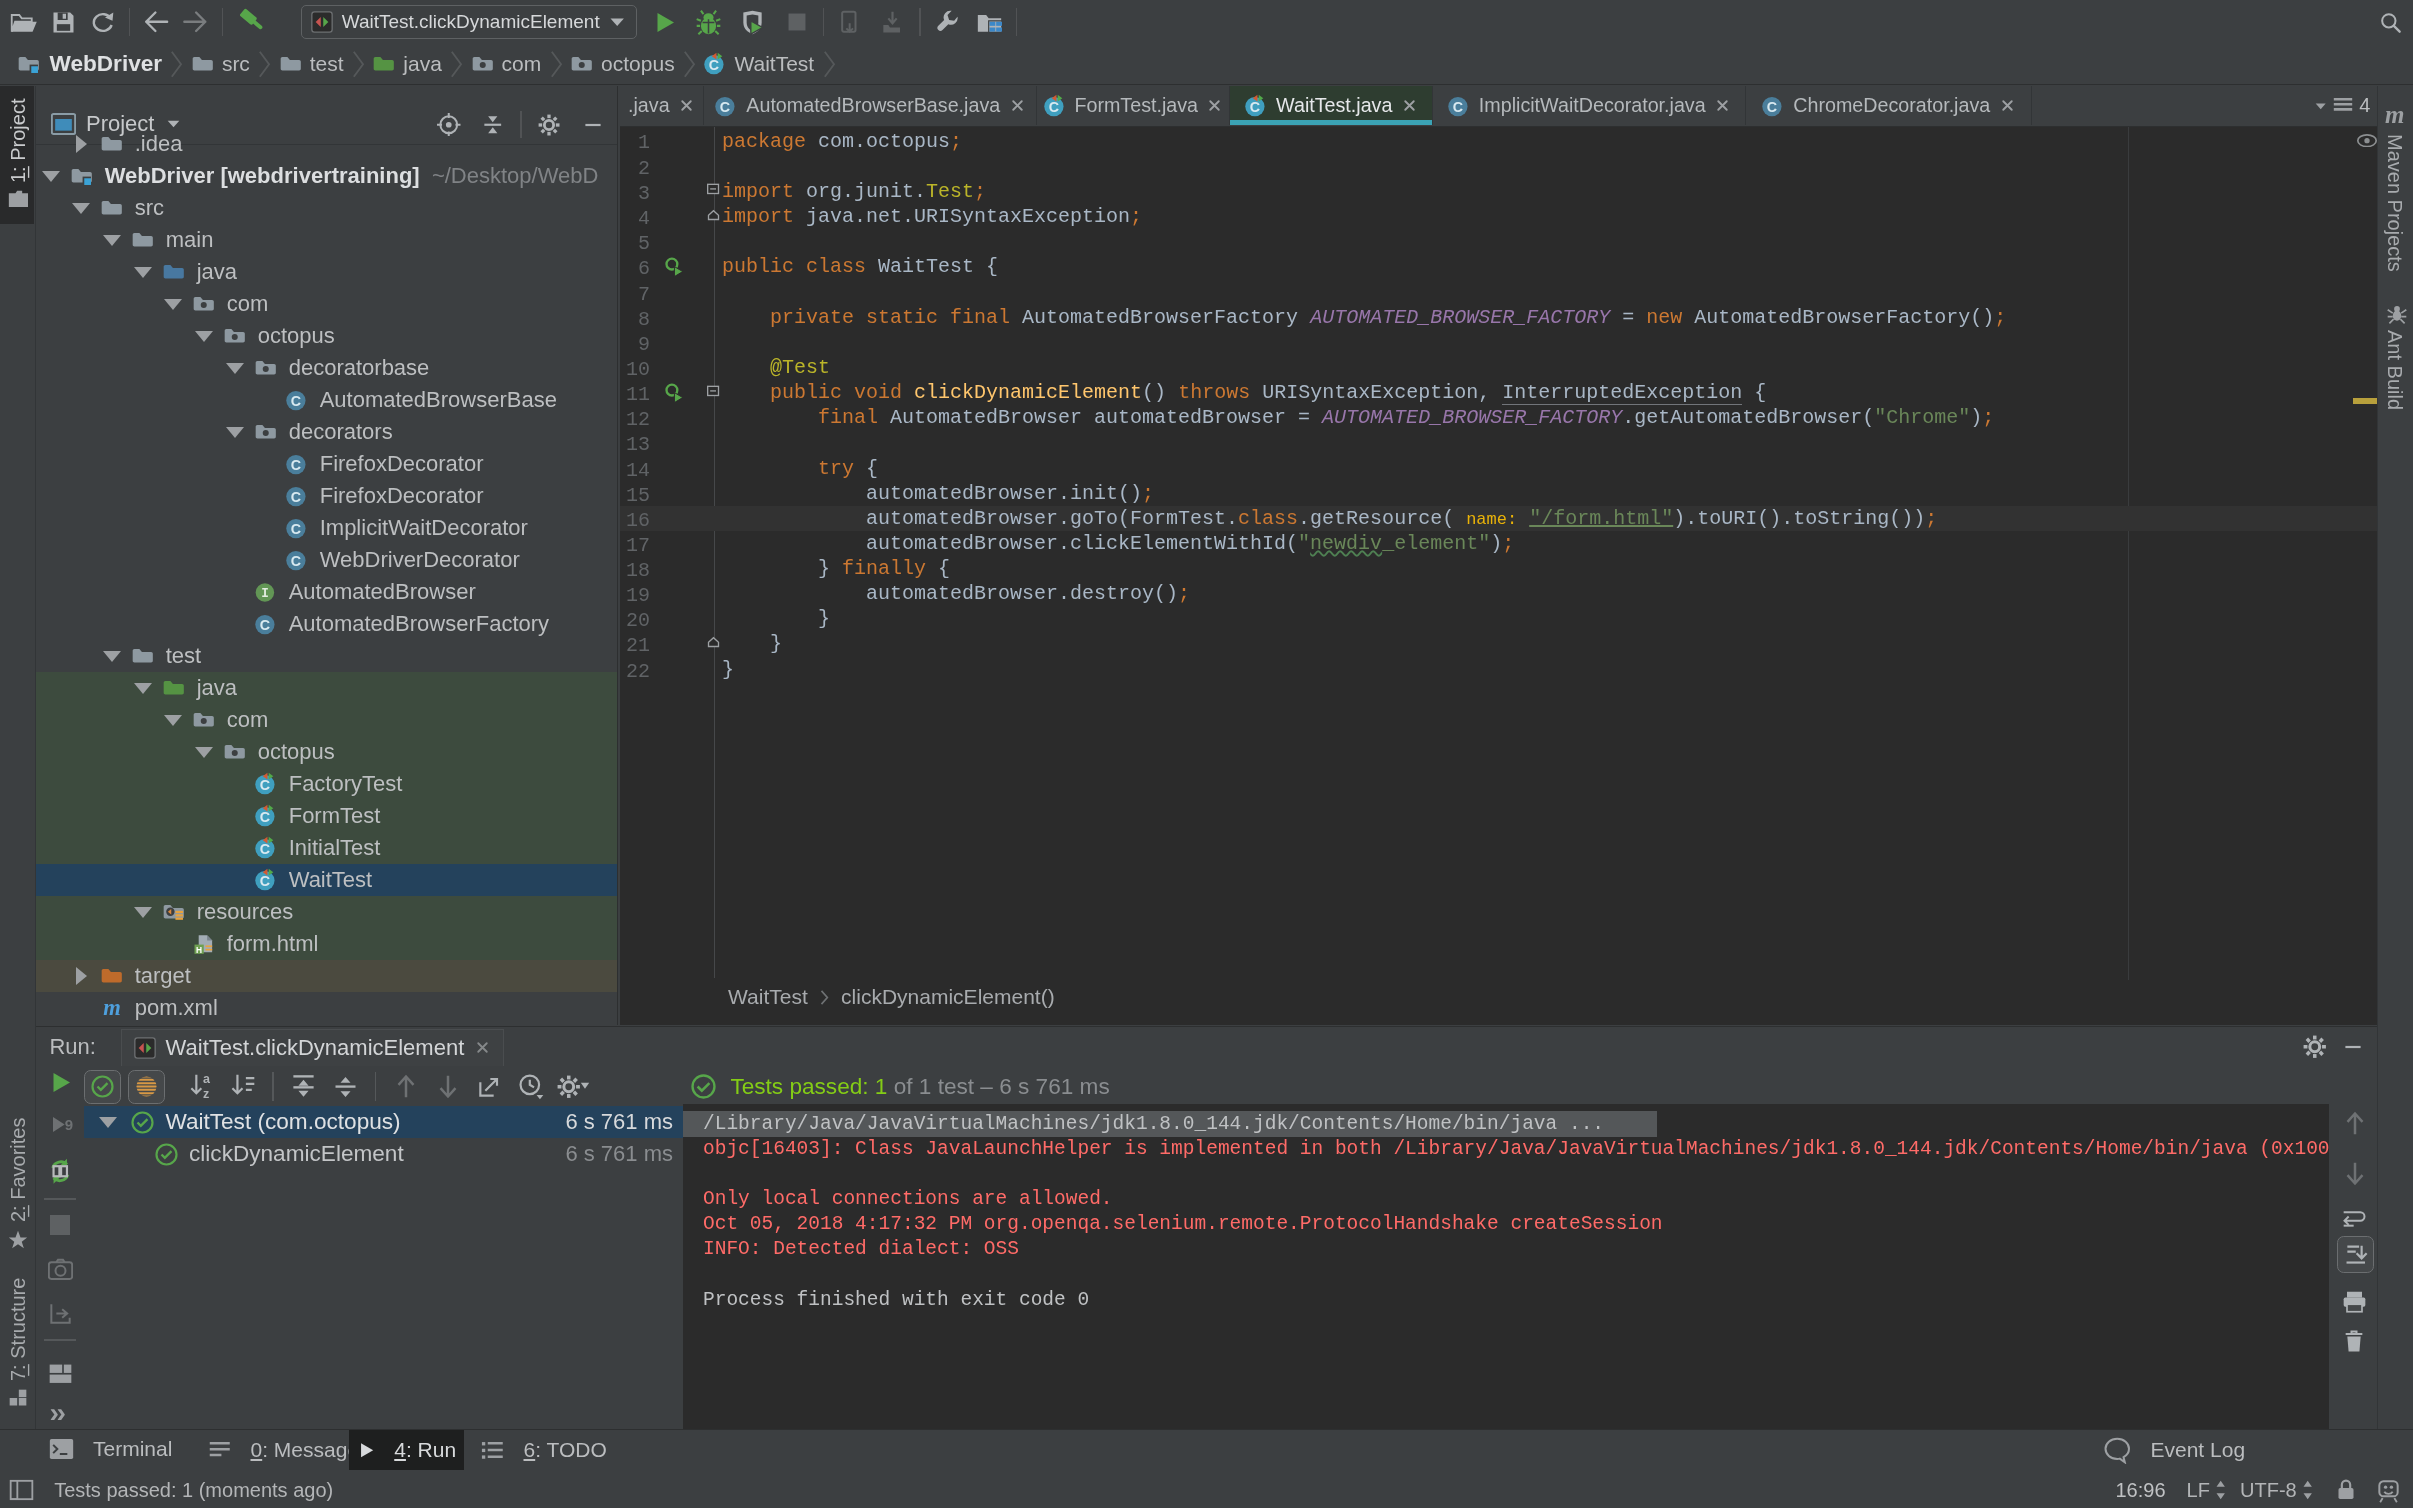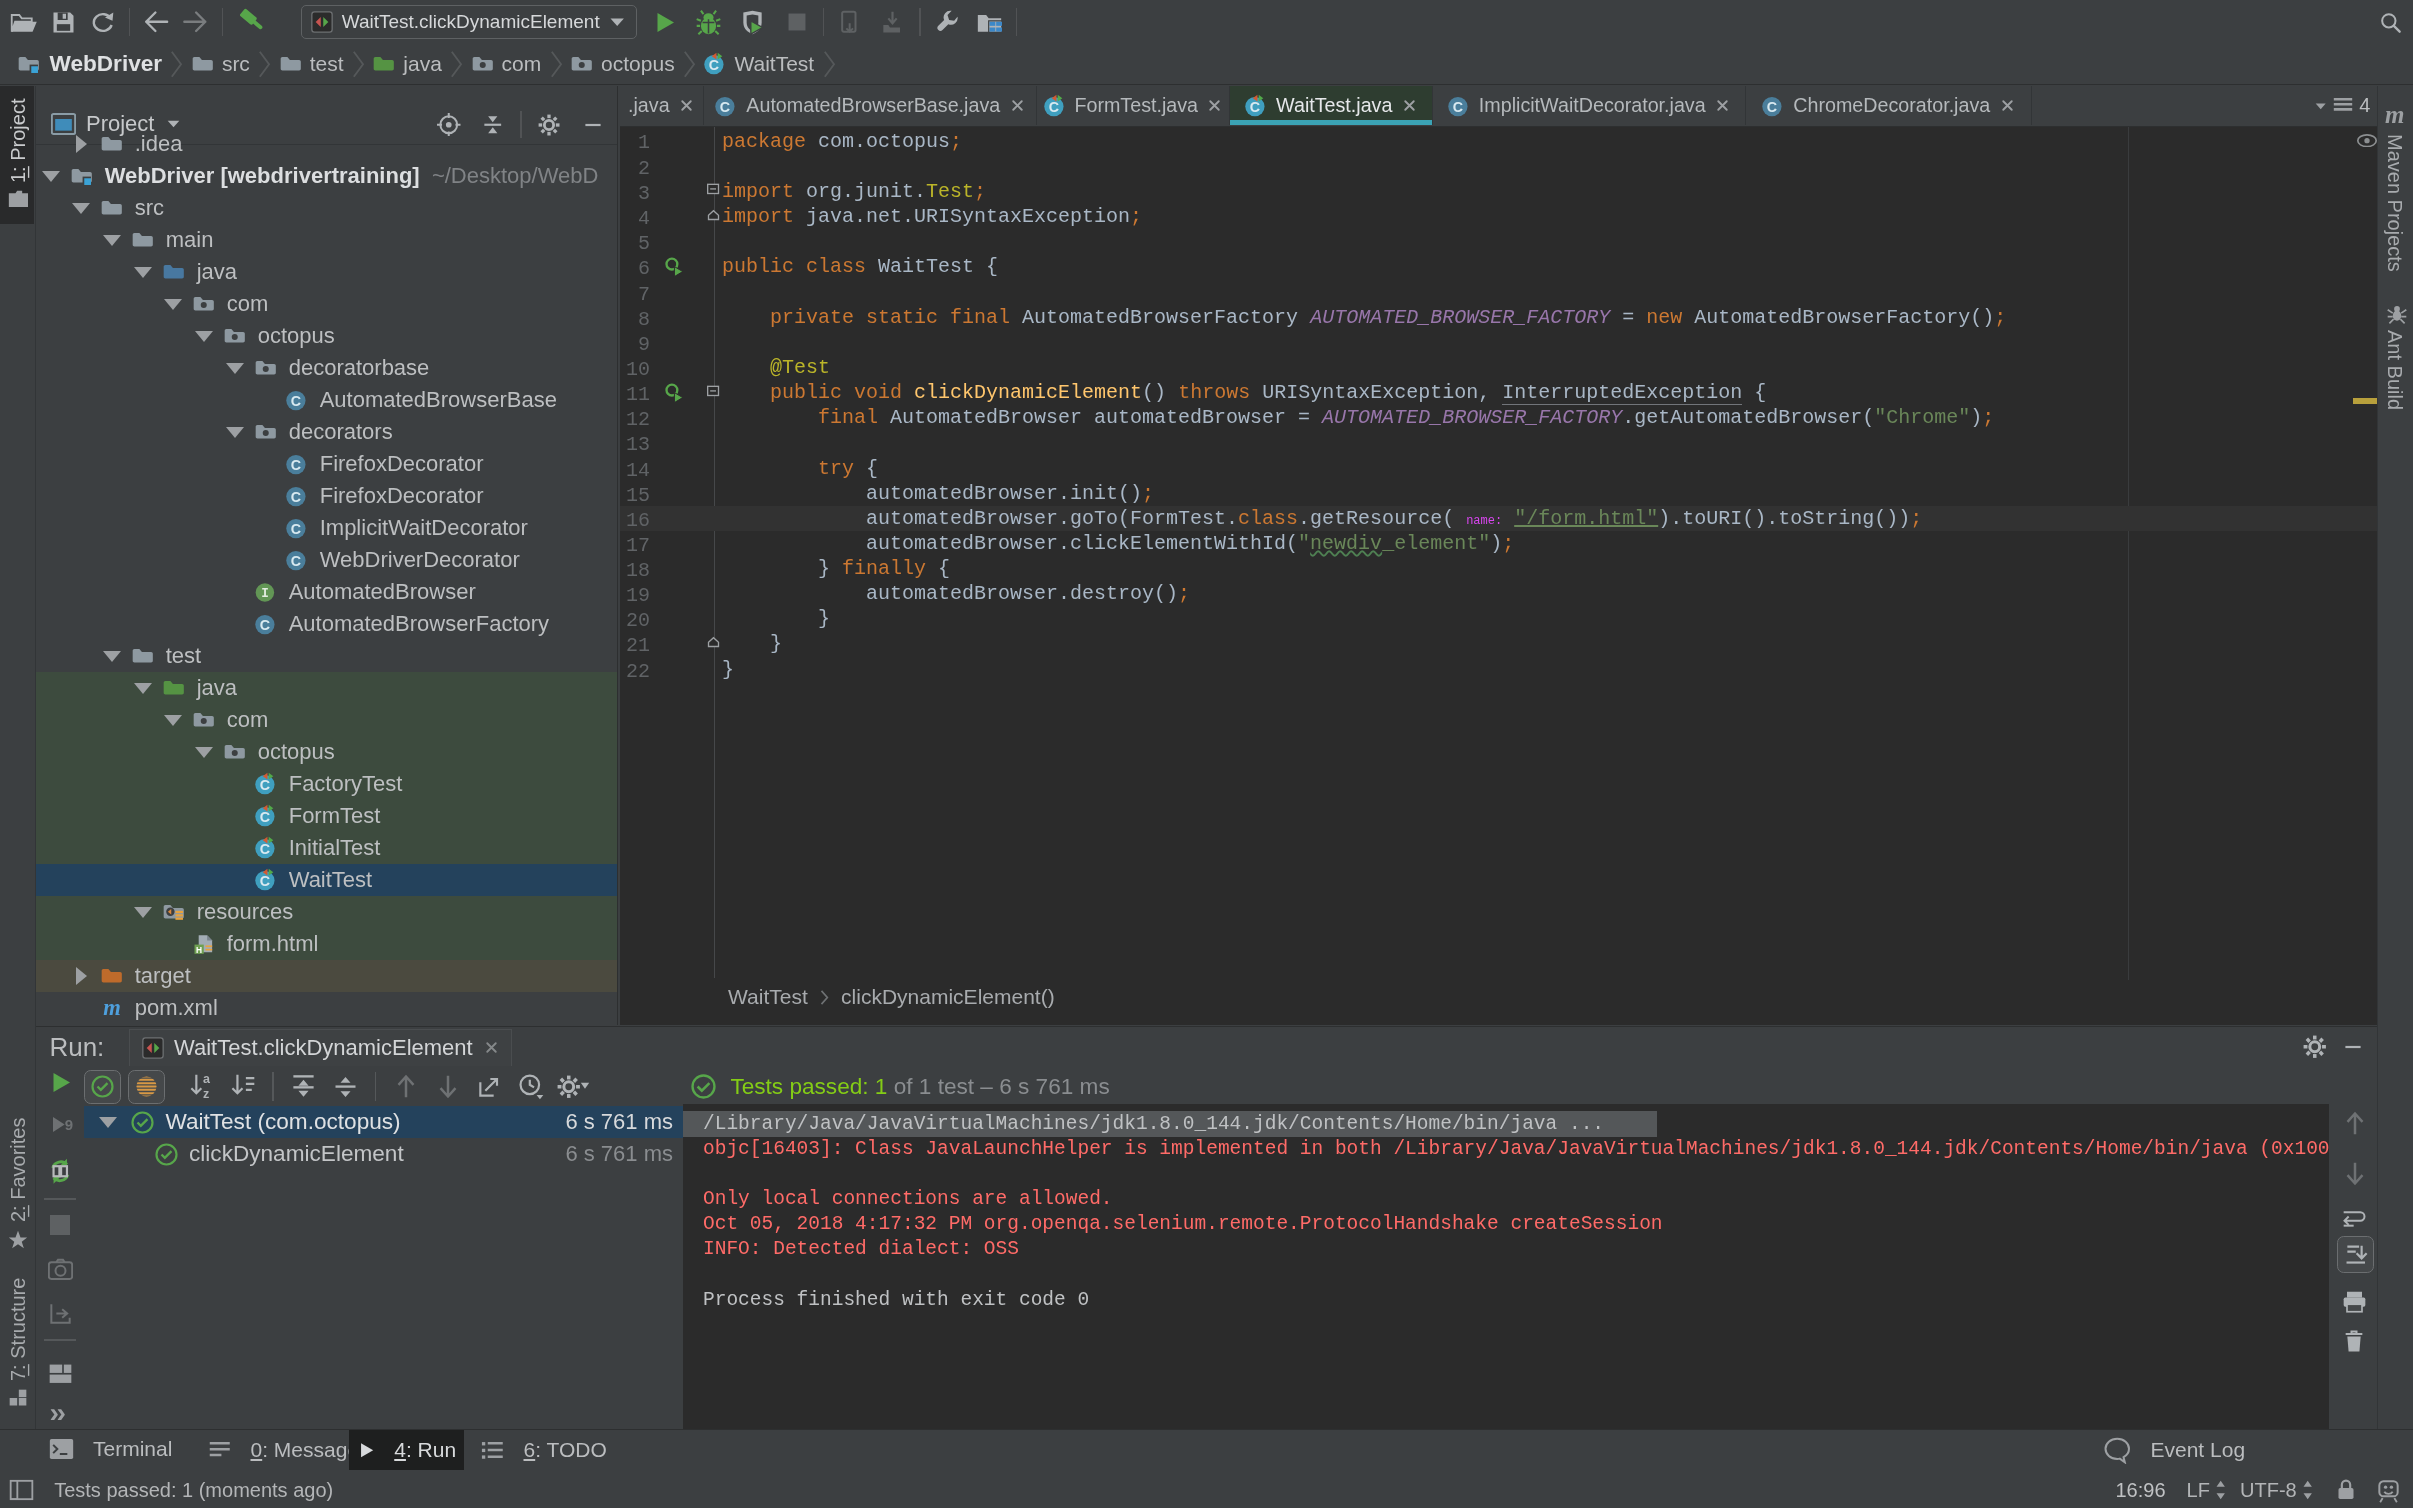--- a/index.html
+++ b/index.html
@@ -44,30 +44,30 @@
 .tab.active{background:#2E3D30;color:#E6E8EA}
 .tab.active:after{content:"";position:absolute;left:0;right:0;bottom:-1.7px;height:6.7px;background:#3BA3B5}
 #tabsright{position:absolute;right:6.7px;top:0;height:39px;display:flex;align-items:center;gap:5px;color:#BBBDBF;font-size:20px}
 #code{position:absolute;left:0;top:41px;width:1757px;height:853px;font-family:"Liberation Mono",monospace;font-size:20px;line-height:25px}
 .cl{position:absolute;left:0;width:1757px;height:25px;white-space:pre}
 .lno{position:absolute;left:0;width:30px;text-align:right;color:#606366;font-family:"Liberation Mono",monospace;font-size:20px}
 .ctext{position:absolute;left:102px;top:0;white-space:pre;color:#A9B7C6}
 .caretline{background:#323232}
 #gutline{position:absolute;left:94px;top:0;width:0.8px;height:851px;background:#46484A}
 .kw{color:#CC7832}.an{color:#BBB529}.mth{color:#FFC66D}.str{color:#6A8759}.cst{color:#9876AA;font-style:italic}
-.hint{color:#d946ef;font-size:12px}
+.hint{color:#eab308;font-size:17px}
 .ul{border-bottom:1.7px solid #72757a}
 .ulg{text-decoration:underline;text-decoration-color:#6A8759}
 .wavy{text-decoration:underline;text-decoration-style:wavy;text-decoration-color:#4E8052}
 #ebread{position:absolute;left:0;top:894px;width:1757px;height:34px;display:flex;align-items:center;padding-left:108px;gap:11.7px;font-size:21px;color:#A8ABAE;background:#2B2B2B}
 #margguide{position:absolute;left:1508px;top:0;width:0.8px;height:853px;background:#3A3C3E}
 
 #runpanel{left:36px;top:1026px;width:2341px;height:403px;background:#3C3F41;border-top:1.7px solid #2D2F30}
 #runhead{position:absolute;left:0;top:0;width:2341px;height:40px;display:flex;align-items:center}
-#runhead .lbl{font-size:26px;color:#BBBDBF;margin-left:13.4px}
+#runhead .lbl{font-size:22px;color:#BBBDBF;margin-left:13.4px}
 #runtab{display:flex;align-items:center;gap:10px;margin-left:25px;background:#3E4143;border:0.8px solid #4A4D4F;border-bottom:none;height:37px;padding:0 11.7px;font-size:22px;color:#D3D5D7}
 #runtools{position:absolute;left:48px;top:40px;width:603px;height:39px;display:flex;align-items:center;gap:0}
 .rt{width:42px;height:34px;display:flex;align-items:center;justify-content:center;flex:0 0 auto}
 .box{width:37px;height:34px;border:1.7px solid #6B6E70;border-radius:6.7px;background:#45484A;display:flex;align-items:center;justify-content:center;margin-right:6.7px}
 #teststatus{position:absolute;left:654px;top:40px;height:39px;display:flex;align-items:center;gap:13.4px;font-size:22.6px}
 #runleft{position:absolute;left:0;top:40px;width:48px;height:363px}
 #runtree{position:absolute;left:48px;top:79px;width:599px;height:324px;font-size:22.6px}
 .rrow{height:32px;display:flex;align-items:center;position:relative}
 .rrow.sel{background:#24425C}
 .rtime{position:absolute;right:10px;font-size:22px}

